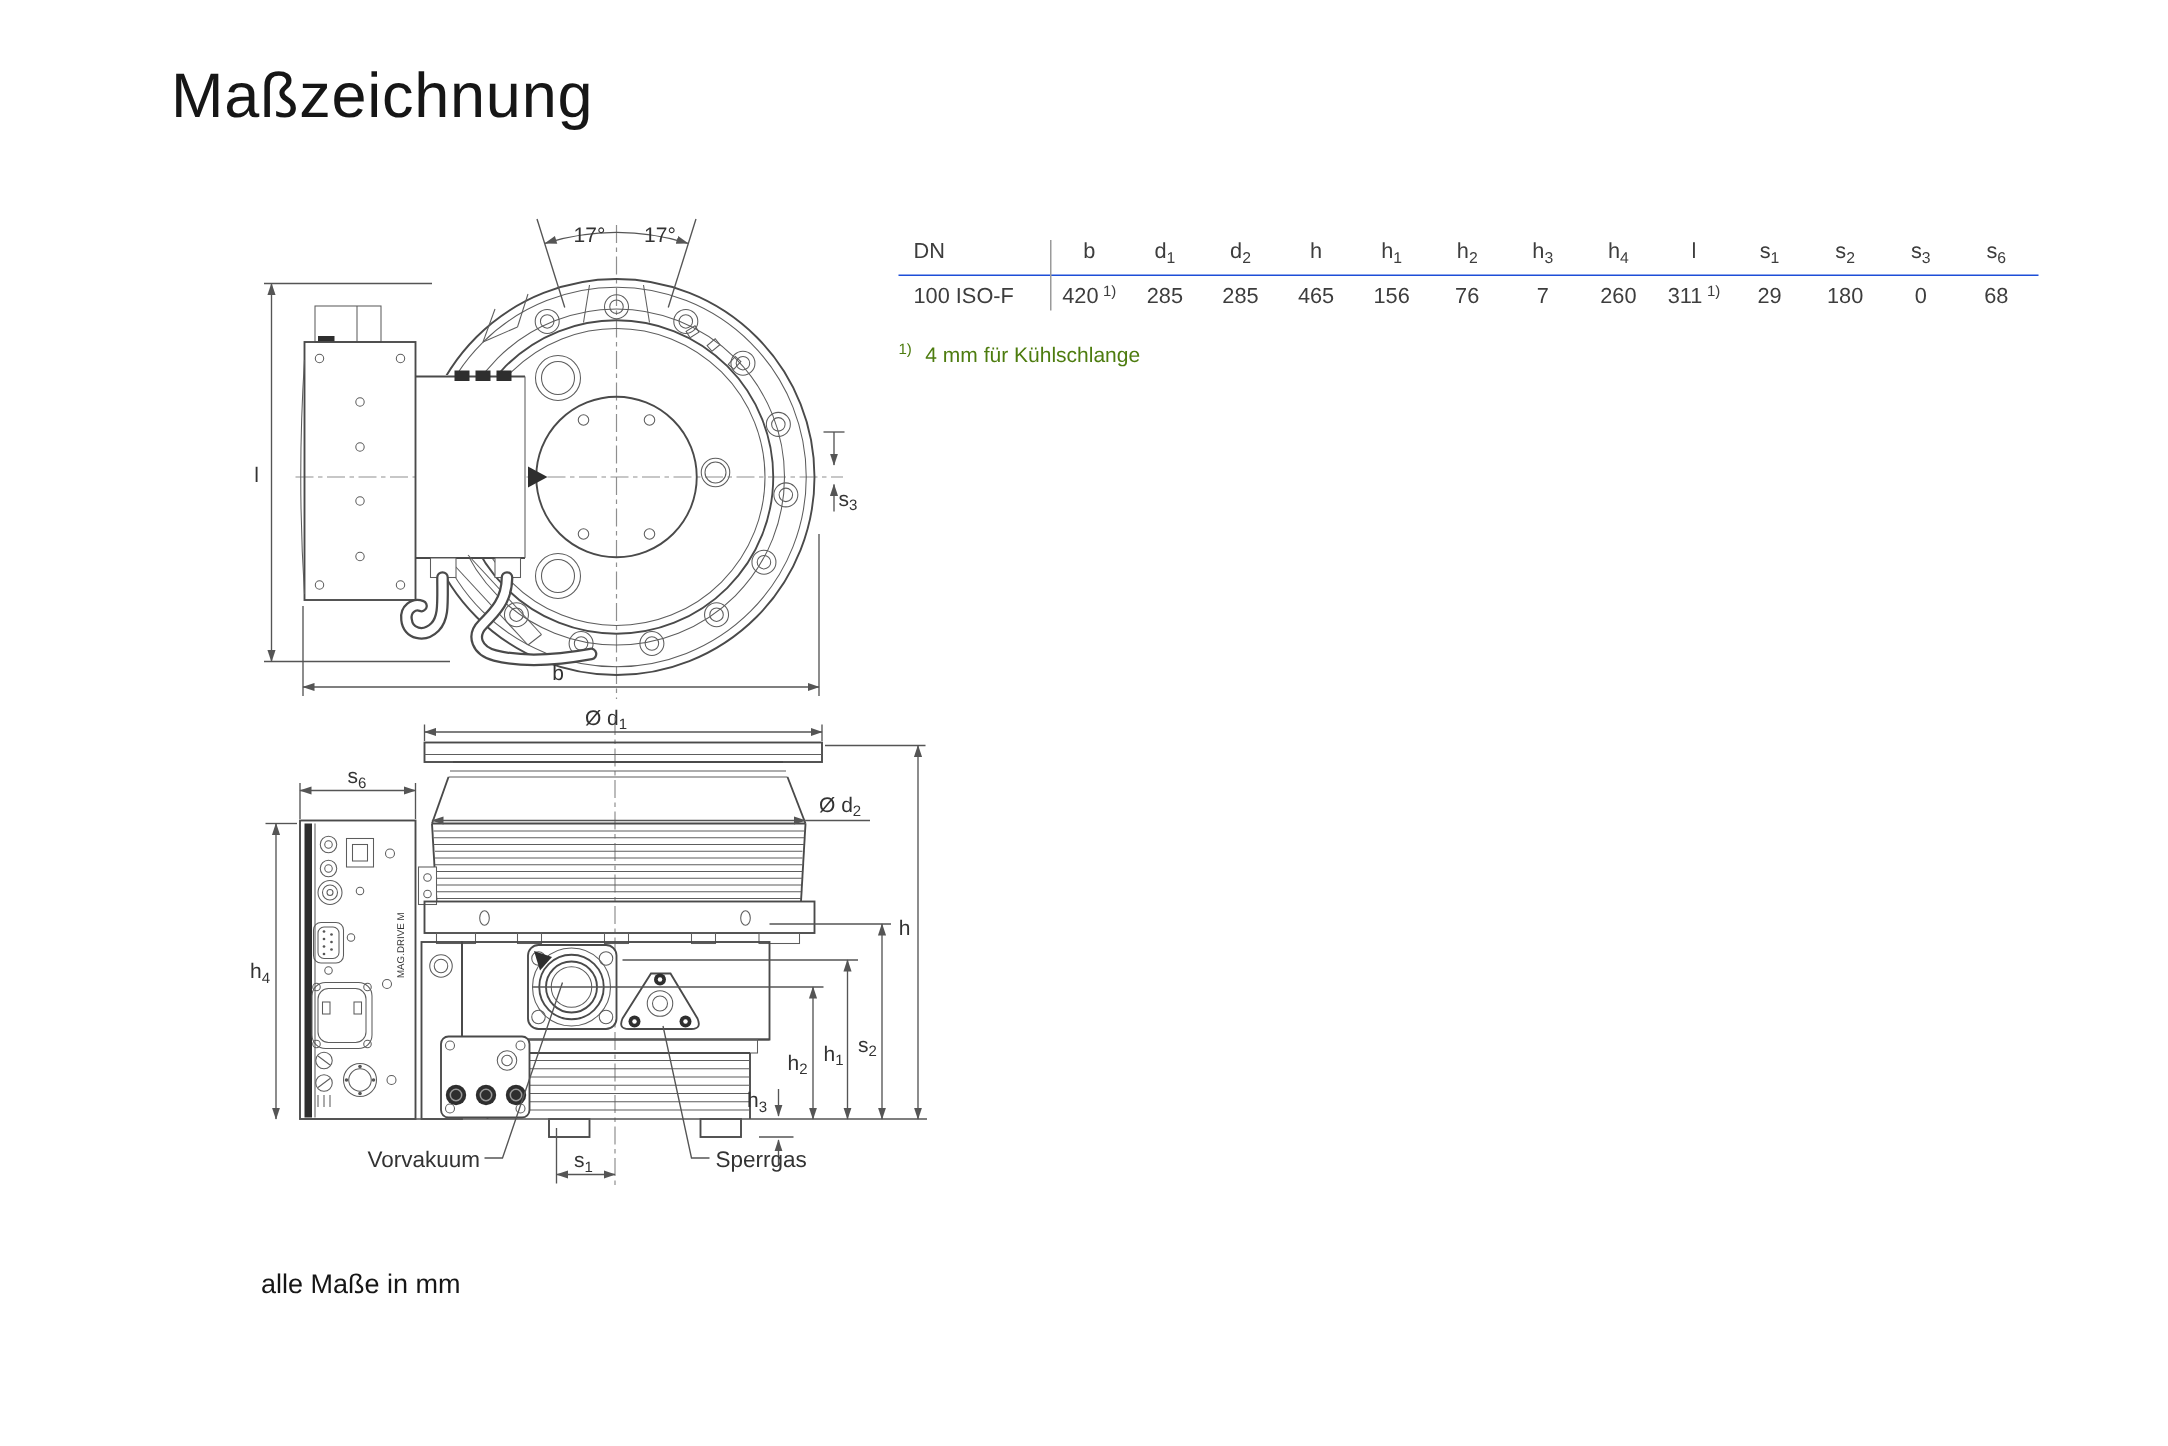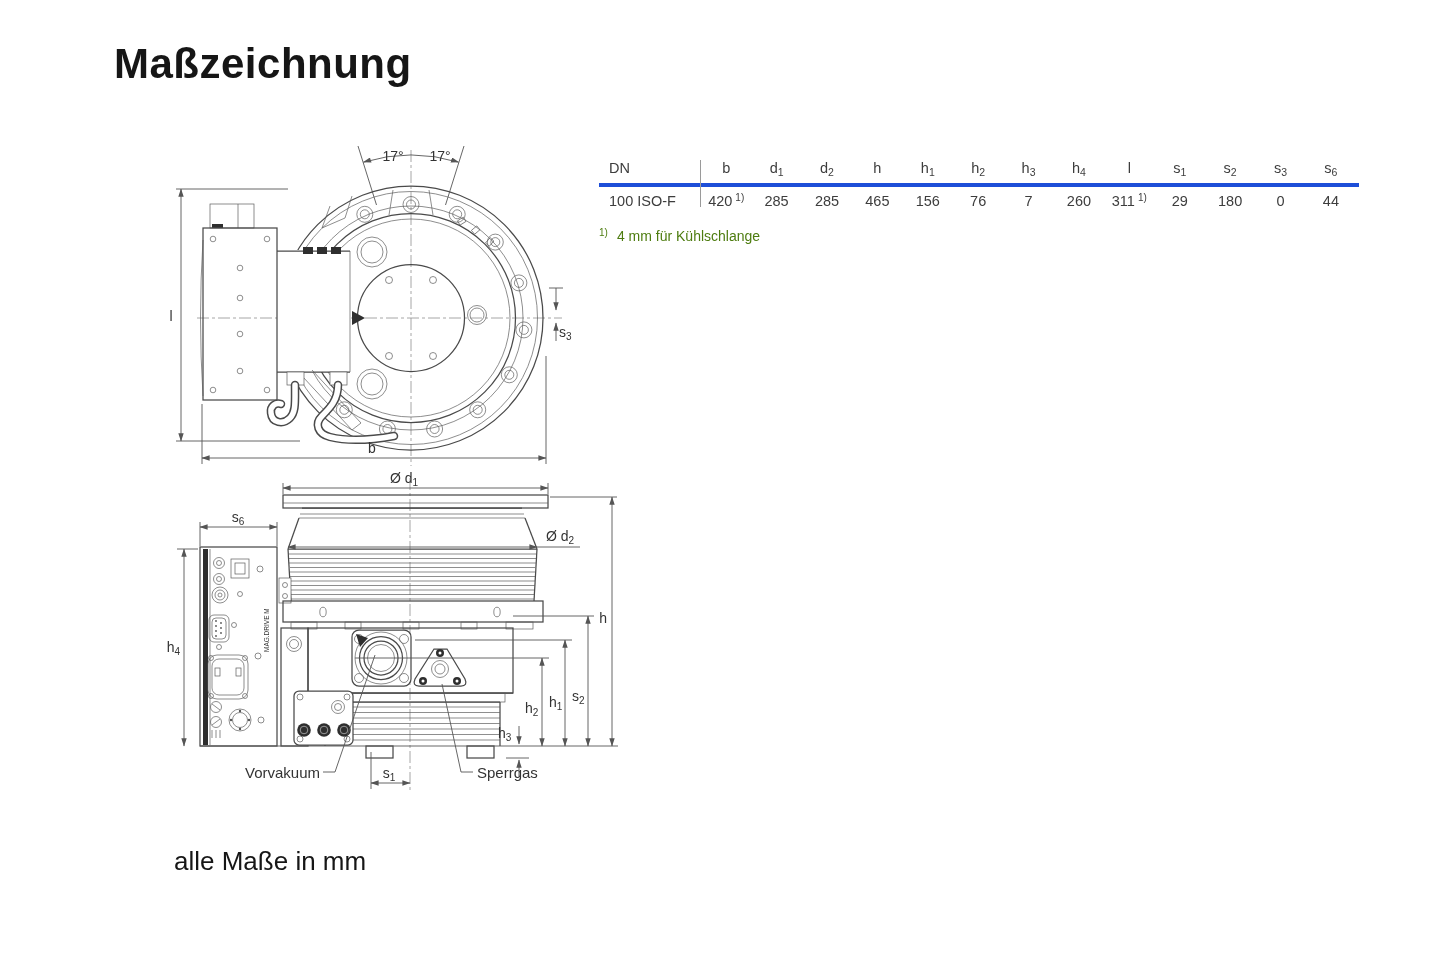--- a/index.html
+++ b/index.html
@@ -1,33 +1,33 @@
 <!DOCTYPE html>
 <html><head>
 <meta charset="utf-8">
 <style>
   html,body{margin:0;padding:0;background:#fff;}
   .canvas{position:relative;width:1445px;height:964px;background:#ffffff;overflow:hidden;
           font-family:"Liberation Sans",sans-serif;color:#2b2b2b;}
-  .page-title{position:absolute;left:114px;top:40px;font-size:42px;font-weight:700;
+  .page-title{position:absolute;left:114px;top:40px;font-size:42px;font-weight:400;
               letter-spacing:0.5px;color:#161616;}
   
   .dim-table{position:absolute;left:599px;top:160px;width:760px;font-size:14.5px;color:#3d3d3d;}
   .t-row{display:grid;grid-template-columns:102px repeat(13,50.4px);align-items:baseline;}
-  .t-head{padding-bottom:7px;border-bottom:4px solid #1d4ed8;}
+  .t-head{padding-bottom:7px;border-bottom:1px solid #1d4ed8;}
   .t-vals{padding-top:6px;}
   .t-cell{text-align:center;white-space:nowrap;}
   .t-cell.first{text-align:left;padding-left:10px;}
   .tsub{font-size:10.5px;position:relative;top:3px;}
   .tsup{font-size:10px;position:relative;top:-5px;margin-left:3px;}
   .v-rule{position:absolute;left:101px;top:0;width:1px;height:47px;background:#9a9a9a;}
   
   .footnote{position:absolute;left:599px;top:228px;font-size:14px;color:#4d7c0f;}
   .fn-sup{font-size:10px;position:relative;top:-5px;margin-right:9px;}
-  .units-note{position:absolute;left:174px;top:846px;font-size:26px;color:#161616;}
+  .units-note{position:absolute;left:174px;top:846px;font-size:18px;color:#161616;}
   
   svg{position:absolute;}
   svg text{font-family:"Liberation Sans",sans-serif;fill:#333;}
   .ol{stroke:#4a4a4a;stroke-width:1.25;fill:none;}
   .ol2{stroke:#4a4a4a;stroke-width:1.25;fill:#fff;}
   .th{stroke:#5d5d5d;stroke-width:0.7;fill:none;}
   .thw{stroke:#5d5d5d;stroke-width:0.7;fill:#fff;}
   .cl{stroke:#8f8f8f;stroke-width:0.8;fill:none;stroke-dasharray:12 3 3 3;}
   .dim{stroke:#555;stroke-width:0.9;fill:none;}
   .dk{fill:#2e2e2e;stroke:none;}
@@ -69,21 +69,21 @@
       <div class="t-cell"><span>285</span></div>
       <div class="t-cell"><span>465</span></div>
       <div class="t-cell"><span>156</span></div>
       <div class="t-cell"><span>76</span></div>
       <div class="t-cell"><span>7</span></div>
       <div class="t-cell"><span>260</span></div>
       <div class="t-cell"><span>311</span><span class="tsup">1)</span></div>
       <div class="t-cell"><span>29</span></div>
       <div class="t-cell"><span>180</span></div>
       <div class="t-cell"><span>0</span></div>
-      <div class="t-cell"><span>44</span></div>
+      <div class="t-cell"><span>68</span></div>
     </div>
   </div>
 
   <div class="footnote">
     <span class="fn-sup">1)</span><span>4 mm für Kühlschlange</span>
   </div>
 
   <div class="units-note">alle Maße in mm</div>
 
   <svg style="left:150px;top:130px" width="440" height="350" viewBox="150 130 440 350">

